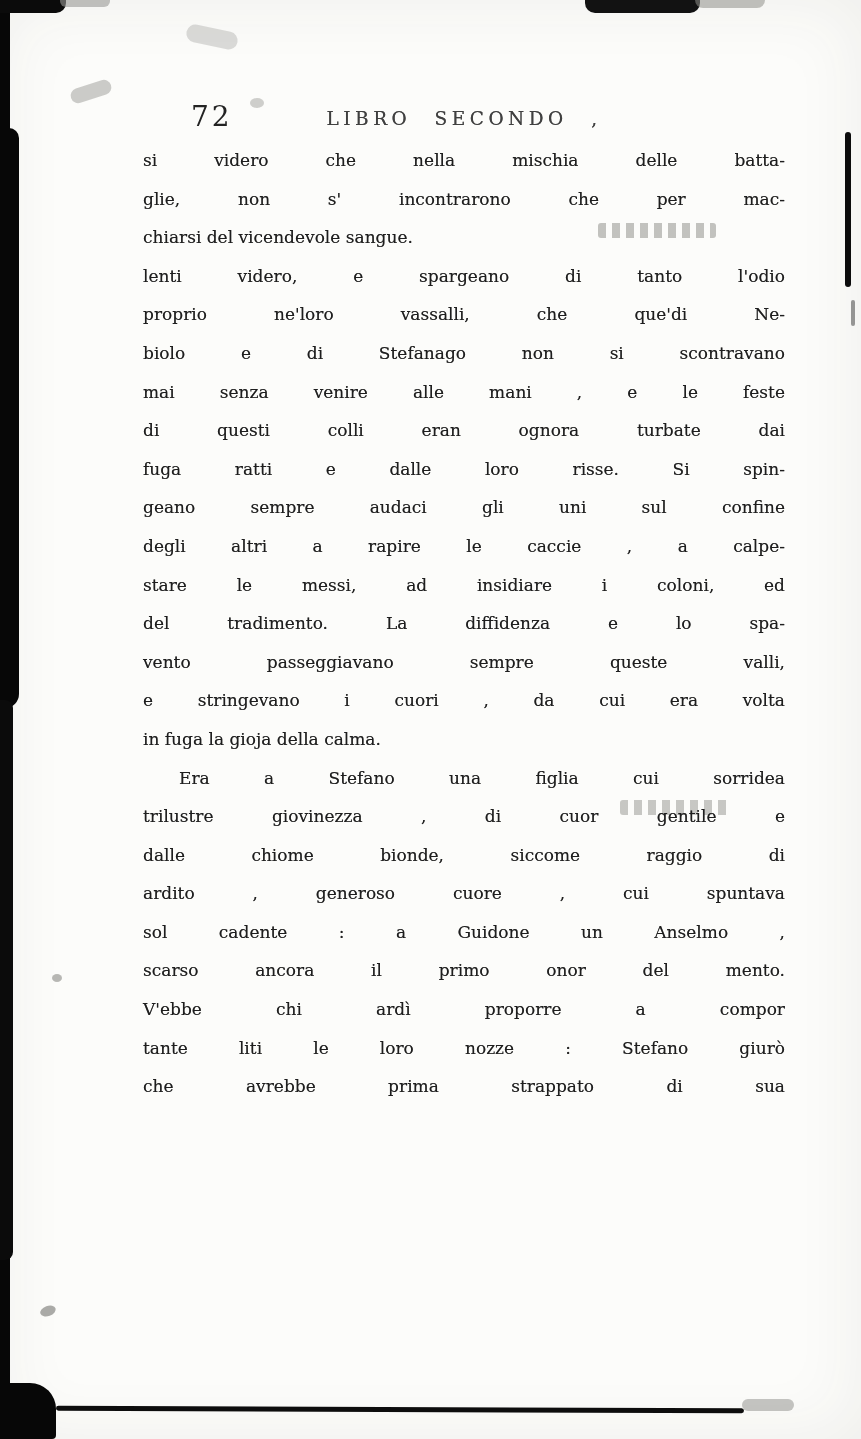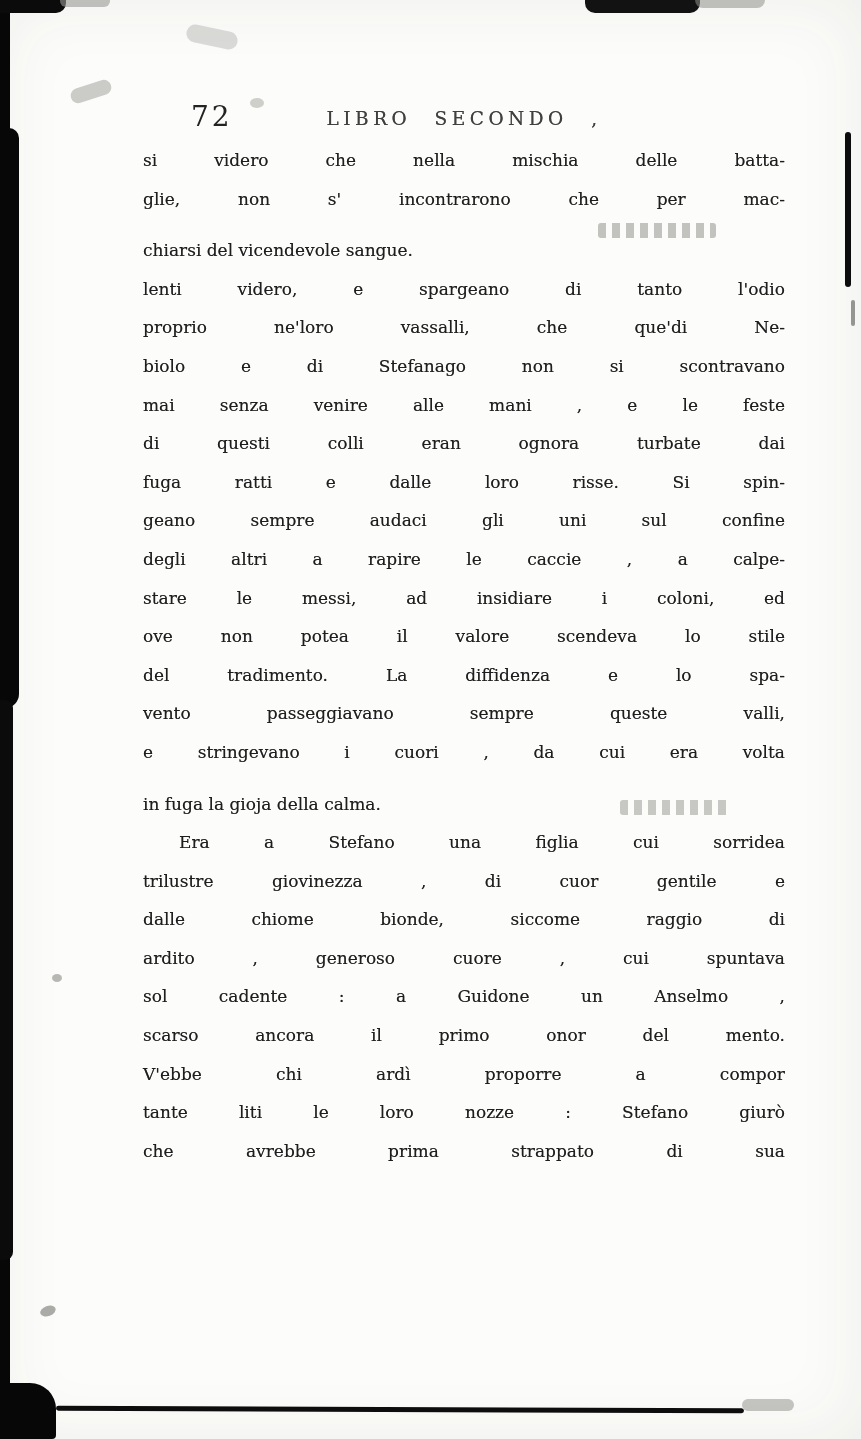--- a/index.html
+++ b/index.html
@@ -43,21 +43,21 @@
     font-size: 17px;
     text-shadow: 0 0 0.4px rgba(10,10,10,0.5);
   }
   .line {
     height: 38.6px;
     line-height: 38.6px;
     text-align: justify;
     text-align-last: justify;
   }
   .line.indent { text-indent: 36px; }
-  .line.no-justify { text-align: right; text-align-last: left; margin-top: 13px; }
+  .line.no-justify { text-align: right; text-align-last: left; }
 
   
   .artifact { position: absolute; pointer-events: none; }
   .a-left-main   { left: 0; top: 0; width: 10px; height: 1439px; background: #070707; }
   .a-left-bulge  { left: 0; top: 128px; width: 19px; height: 580px; background: #070707; border-radius: 0 10px 14px 0; }
   .a-left-mid    { left: 0; top: 700px; width: 13px; height: 560px; background: #0b0b0b; border-radius: 0 8px 8px 0; }
   .a-corner-tl   { left: 0; top: 0; width: 66px; height: 13px; background: #0b0b0b; border-radius: 0 0 10px 0; }
   .a-tl-gray     { left: 60px; top: 0; width: 50px; height: 7px; background: #9a9a96; opacity: .6; border-radius: 0 0 6px 6px; }
   .a-tr-smudge   { left: 585px; top: 0; width: 115px; height: 13px; background: #121212; border-radius: 0 0 10px 10px; }
   .a-tr-gray     { left: 695px; top: 0; width: 70px; height: 8px; background: #8f8f8b; opacity: .55; border-radius: 0 0 8px 8px; }
@@ -112,21 +112,20 @@
       <div class="line no-justify">chiarsi del vicendevole sangue.</div>
       <div class="line">lenti videro, e spargeano di tanto l'odio</div>
       <div class="line">proprio ne'loro vassalli, che que'di Ne-</div>
       <div class="line">biolo e di Stefanago non si scontravano</div>
       <div class="line">mai senza venire alle mani , e le feste</div>
       <div class="line">di questi colli eran ognora turbate dai</div>
       <div class="line">fuga ratti e dalle loro risse. Si spin-</div>
       <div class="line">geano sempre audaci gli uni sul confine</div>
       <div class="line">degli altri a rapire le caccie , a calpe-</div>
       <div class="line">stare le messi, ad insidiare i coloni, ed</div>
-      <div class="line">ove non potea il valore scendeva lo stile</div>
       <div class="line">del tradimento. La diffidenza e lo spa-</div>
       <div class="line">vento passeggiavano sempre queste valli,</div>
       <div class="line">e stringevano i cuori , da cui era volta</div>
       <div class="line no-justify">in fuga la gioja della calma.</div>
       <div class="line indent">Era a Stefano una figlia cui sorridea</div>
       <div class="line">trilustre giovinezza , di cuor gentile e</div>
       <div class="line">dalle chiome bionde, siccome raggio di</div>
       <div class="line">ardito , generoso cuore , cui spuntava</div>
       <div class="line">sol cadente : a Guidone un Anselmo ,</div>
       <div class="line">scarso ancora il primo onor del mento.</div>

